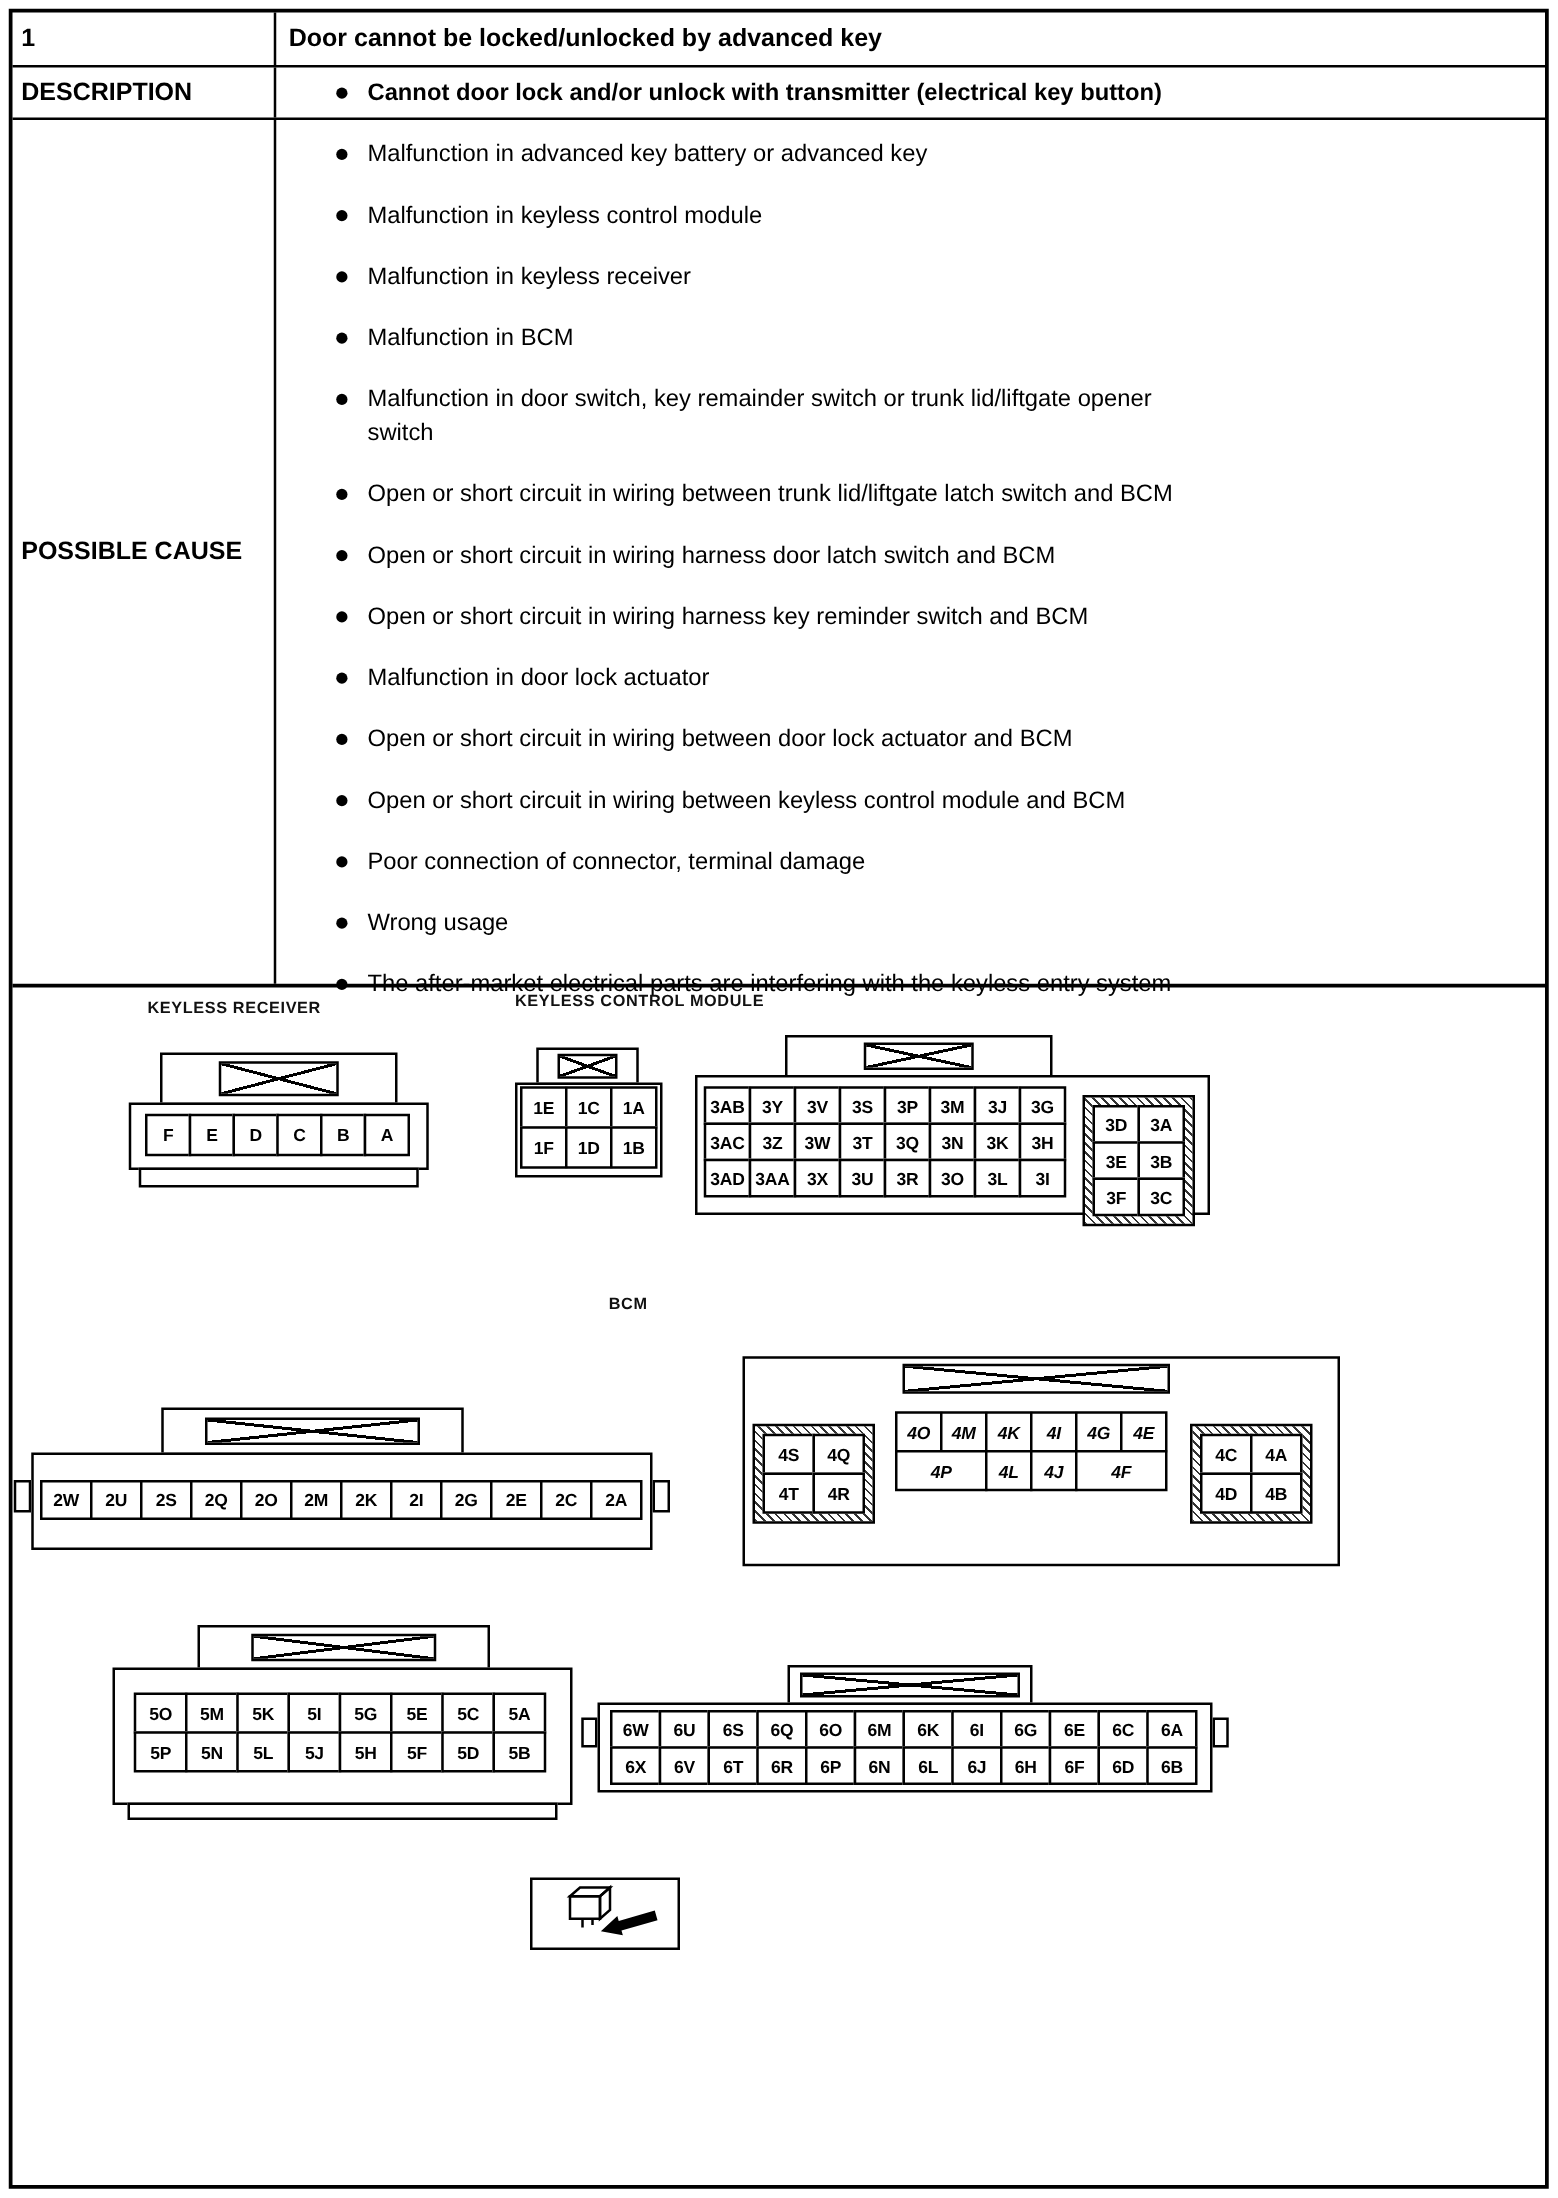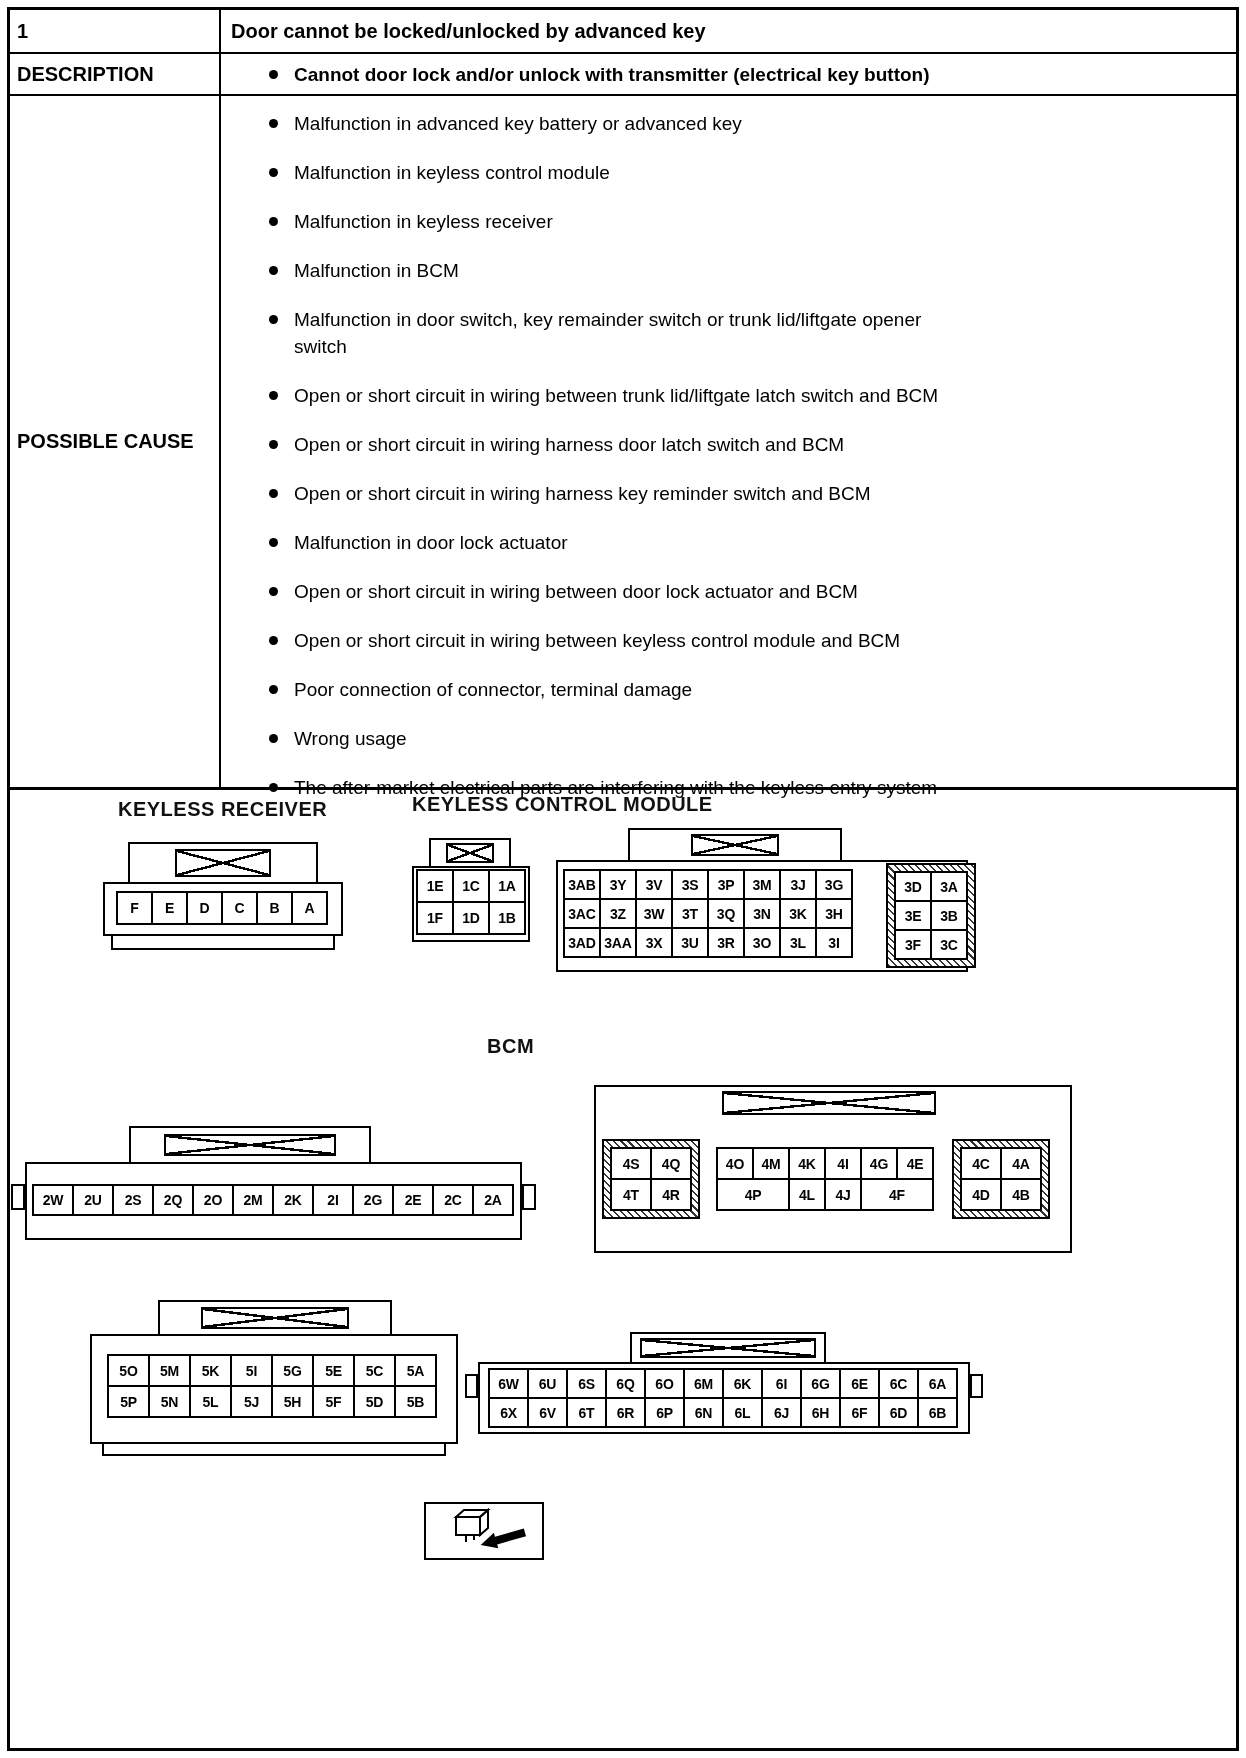--- a/index.html
+++ b/index.html
@@ -39,21 +39,21 @@
   ul.bullets li::before {
     content: ""; position: absolute; left: 2px; top: 9px;
     width: 9px; height: 9px; border-radius: 50%; background: #000;
   }
   ul.desc li { font-weight: bold; }
   ul.causes { padding-top: 14px; }
   ul.causes li { margin-bottom: 22px; }
 
   
   .diagram-label {
-    position: absolute; font-weight: bold; font-size: 20px;
+    position: absolute; font-weight: bold; font-size: 13px;
     letter-spacing: 0.5px; color: #111;
   }
   .conn { position: absolute; }
   .part { position: absolute; background: #fff; border: 2px solid #000; }
   .tab { display: flex; align-items: center; justify-content: center; }
   .xbox {
     border: 2px solid #000; background-color: #fff;
     background-image:
       linear-gradient(to top right, transparent calc(50% - 1.2px), #000 calc(50% - 1.2px), #000 calc(50% + 1.2px), transparent calc(50% + 1.2px)),
       linear-gradient(to bottom right, transparent calc(50% - 1.2px), #000 calc(50% - 1.2px), #000 calc(50% + 1.2px), transparent calc(50% + 1.2px));
@@ -194,21 +194,21 @@
         <div class="pin-cell">3AD</div>
         <div class="pin-cell">3AA</div>
         <div class="pin-cell">3X</div>
         <div class="pin-cell">3U</div>
         <div class="pin-cell">3R</div>
         <div class="pin-cell">3O</div>
         <div class="pin-cell">3L</div>
         <div class="pin-cell">3I</div>
       </div>
     </div>
-  <div class="hatch" style="left:310px; top:35px;margin-left:20px;">
+  <div class="hatch" style="left:310px; top:48px;">
     <div class="pin-grid">
         <div class="pin-row">
           <div class="pin-cell">3D</div>
           <div class="pin-cell">3A</div>
         </div>
         <div class="pin-row">
           <div class="pin-cell">3E</div>
           <div class="pin-cell">3B</div>
         </div>
         <div class="pin-row">
@@ -252,21 +252,21 @@
         <div class="pin-row">
           <div class="pin-cell">4S</div>
           <div class="pin-cell">4Q</div>
         </div>
         <div class="pin-row">
           <div class="pin-cell">4T</div>
           <div class="pin-cell">4R</div>
         </div>
       </div>
   </div>
-  <div class="pin-grid" style="left:122px; top:62px; --cw:38px; --ch:33px;">
+  <div class="pin-grid" style="left:122px; top:44px;font-style:italic; --cw:38px; --ch:33px;">
       <div class="pin-row">
         <div class="pin-cell">4O</div>
         <div class="pin-cell">4M</div>
         <div class="pin-cell">4K</div>
         <div class="pin-cell">4I</div>
         <div class="pin-cell">4G</div>
         <div class="pin-cell">4E</div>
       </div>
       <div class="pin-row">
         <div class="pin-cell span2">4P</div>

